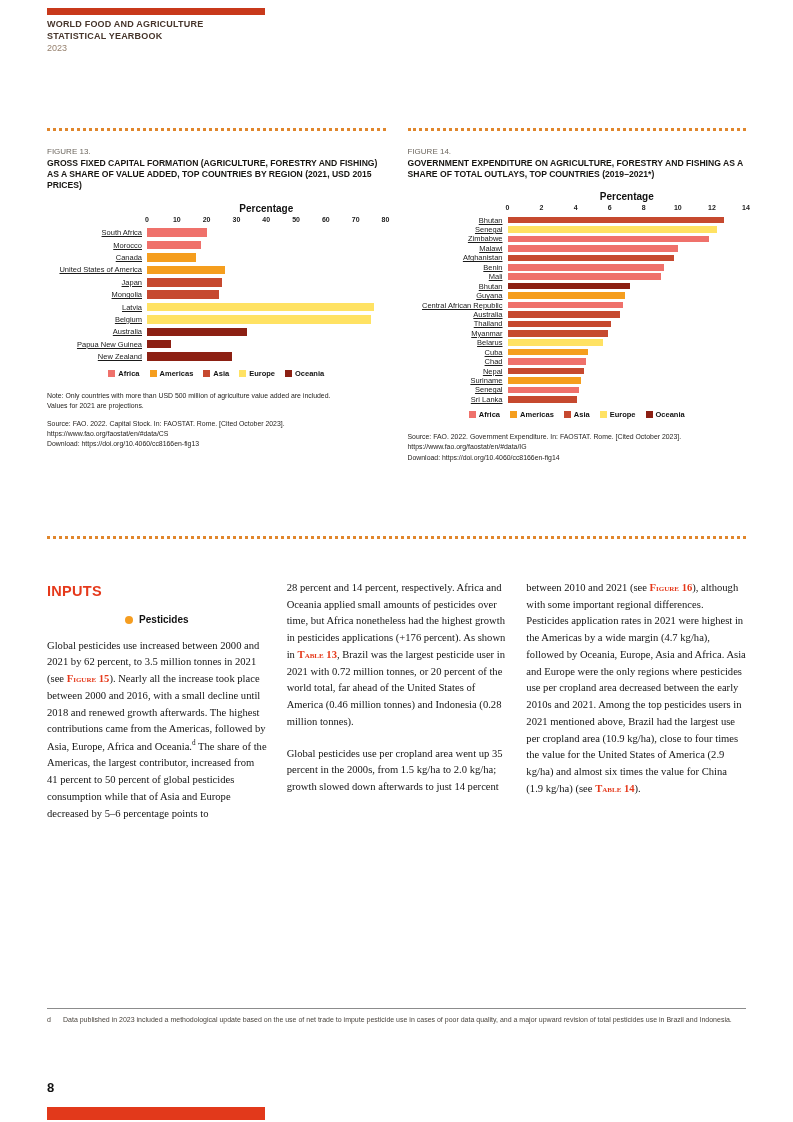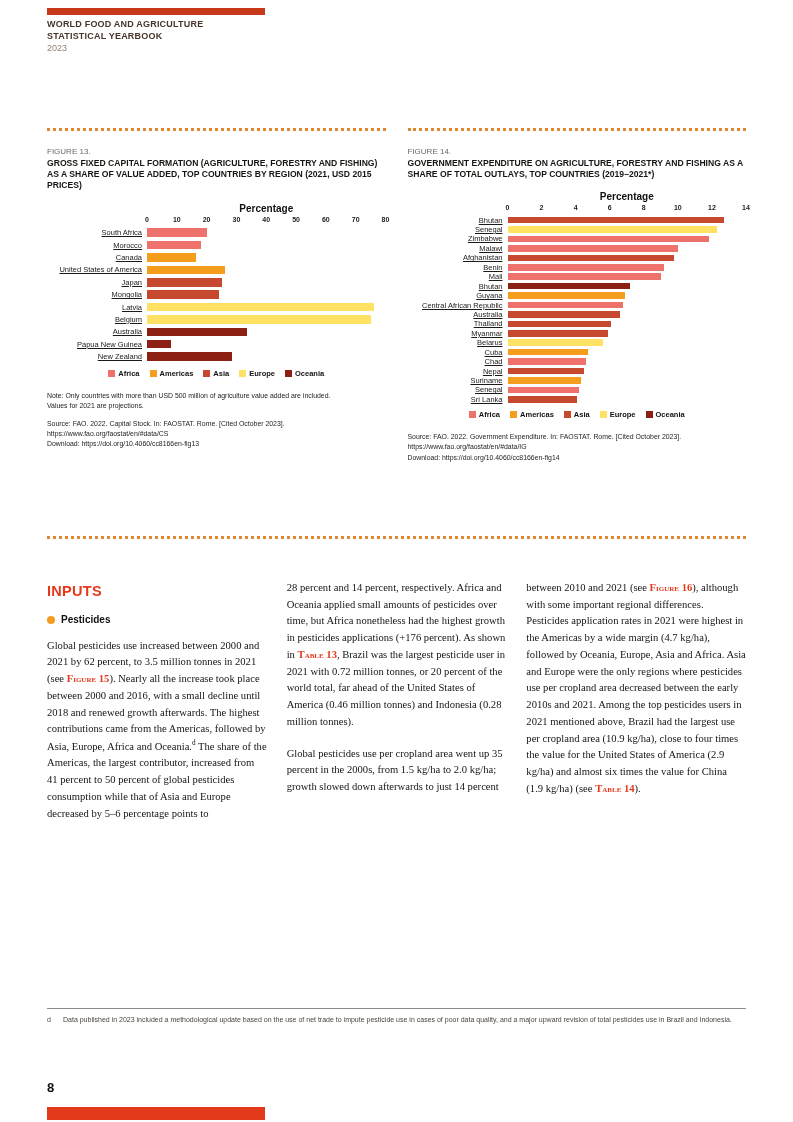--- a/index.html
+++ b/index.html
@@ -39,21 +39,21 @@
 
   .fignotes { margin-top:13px; font-size:6.9px; color:#262320; line-height:1.5; }
   .fignotes .grp + .grp { margin-top:7px; }
 
   .separator { position:absolute; left:47px; top:536px; width:699px; border-top:3px dotted var(--dotted-orange,#e0862c); }
 
   .inputs { position:absolute; left:47px; top:580px; width:699px; display:flex; gap:20px; }
   .tcol { flex:1; min-width:0; font-family:"Liberation Serif", serif; font-size:10.6px; line-height:1.58; color:#141414; }
   .tcol p { margin:0 0 15px; }
   .inputs-heading { font-family:"Liberation Sans",sans-serif; font-size:14.5px; font-weight:bold; color:var(--heading-red,#e5391b); letter-spacing:.3px; margin-bottom:9px; }
-  .bullet-row { display:flex; align-items:center; gap:6px; margin-bottom:10px; font-family:"Liberation Sans",sans-serif; }
+  .bullet-row { display:flex; align-items:center; gap:6px; margin-bottom:10px; font-family:"Liberation Sans",sans-serif;justify-content:center; }
   .bullet-dot { width:8px; height:8px; border-radius:50%; background:var(--bullet-orange,#f59d20); flex:none; }
   .bullet-label { font-size:10px; font-weight:bold; color:#111; }
   .ref { color:var(--heading-red,#e5391b); font-weight:bold; font-variant:small-caps;margin-top:48px; }
   sup { font-size:68%; }
 
   .footrule { position:absolute; left:47px; top:1008px; width:699px; border-top:1px solid #8c8c8c; }
   .footnote { position:absolute; left:47px; top:1015px; width:699px; display:flex; font-size:7px; color:#4b453e; line-height:1.5; }
   .fn-marker { width:16px; flex:none; }
   .pagenum { position:absolute; left:47px; top:1080px; font-size:13px; font-weight:bold; color:#111; }
   .bottom-bar { position:absolute; left:47px; bottom:2px; width:218px; height:13px; background:var(--bottom-red,#e2391b); }

